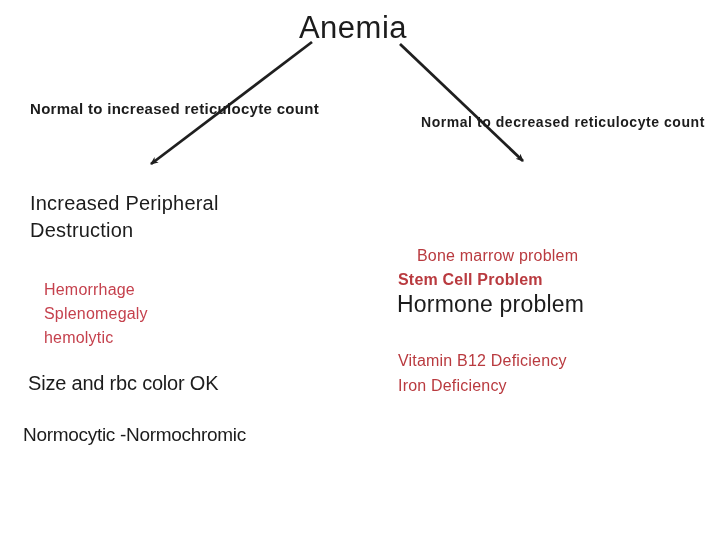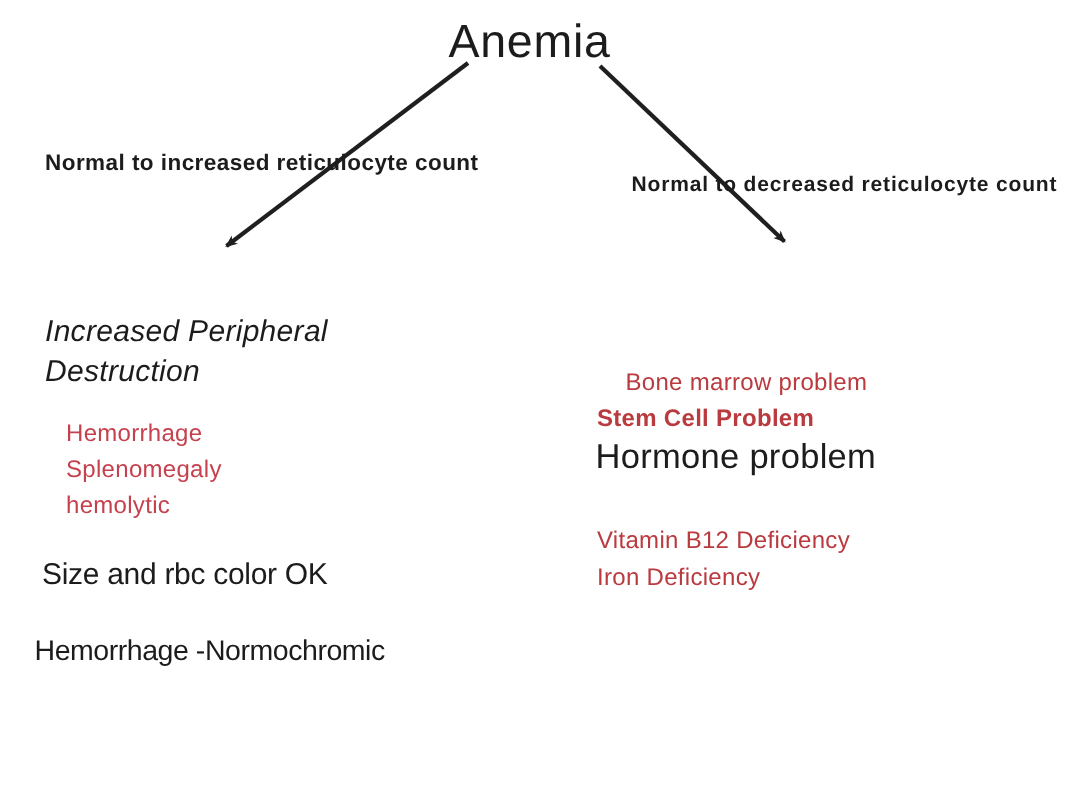--- a/index.html
+++ b/index.html
@@ -59,23 +59,22 @@
   }
 
   .subheading {
     font-size: 20px;
     line-height: 27px;
     letter-spacing: 0.2px;
     color: var(--ink, #1c1c1c);
   }
   .subheading.left {
     left: 30px;
-    top: 208px;
+    top: 190px;
     width: 230px;
-    font-style: italic;
   }
   .subheading.right {
     left: 440px;
     top: 199px;
     width: 280px;
     letter-spacing: 0.5px;
   }
 
   .cause {
     font-size: 16px;
@@ -140,21 +139,21 @@
   <div class="abs branch-heading right">Normal to decreased reticulocyte count</div>
 
   <div class="abs subheading left">Increased Peripheral Destruction</div>
 
 
   <div class="abs cause red-l l1">Hemorrhage</div>
   <div class="abs cause red-l l2">Splenomegaly</div>
   <div class="abs cause red-l l3">hemolytic</div>
 
   <div class="abs note-1">Size and rbc color OK</div>
-  <div class="abs note-2">Hemorrhage -Normochromic</div>
+  <div class="abs note-2">Normocytic -Normochromic</div>
 
   <div class="abs cause red-r r1">Bone marrow problem</div>
   <div class="abs cause red-r r2">Stem Cell Problem</div>
 
   <div class="abs emphasis">Hormone problem</div>
 
   <div class="abs cause red-r r4">Iron Deficiency</div>
   <div class="abs cause red-r r5">Vitamin B12 Deficiency</div>
 
 </div>

